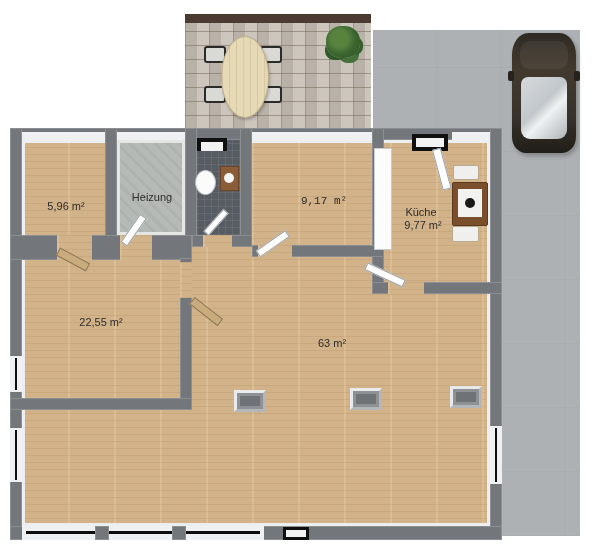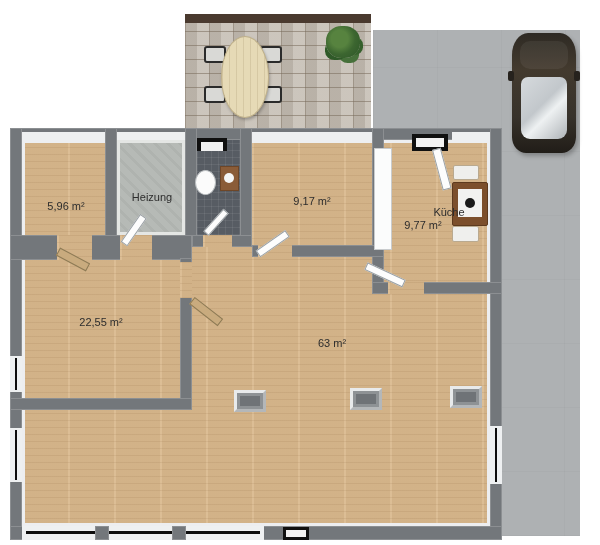--- a/index.html
+++ b/index.html
@@ -139,19 +139,19 @@
   <div class="abs" style="left:374px;top:148px;width:16px;height:100px;background:#fbfcfc;border:1px solid #c9ccce;"></div>
   <div class="kchair" style="left:453px;top:165px;width:26px;height:15px;"></div>
   <div class="abs" style="left:452px;top:182px;width:34px;height:42px;background:#7c4f2c;border:1px solid #5d3a1e;border-radius:2px;">
     <div class="abs" style="left:5px;top:6px;width:24px;height:28px;background:#f2f2f0;"></div>
     <div class="abs" style="left:12px;top:15px;width:10px;height:10px;background:#1a1a1a;border-radius:50%;"></div>
   </div>
   <div class="kchair" style="left:452px;top:226px;width:27px;height:16px;"></div>
 
   <div class="lbl" style="left:66px;top:206px;">5,96 m²</div>
   <div class="lbl" style="left:152px;top:197px;">Heizung</div>
-  <div class="lbl" style="left:312px;top:201px;">9,17 m²</div>
-  <div class="lbl" style="left:421px;top:212px;margin-left:28px;">Küche</div>
+  <div class="lbl" style="left:324px;top:201px;font-family:Liberation Mono, monospace;">9,17 m²</div>
+  <div class="lbl" style="left:421px;top:212px;">Küche</div>
   <div class="lbl" style="left:423px;top:225px;">9,77 m²</div>
   <div class="lbl" style="left:101px;top:322px;">22,55 m²</div>
   <div class="lbl" style="left:332px;top:343px;text-align:right;">63 m²</div>
 
 </div>
 
 </body></html>

